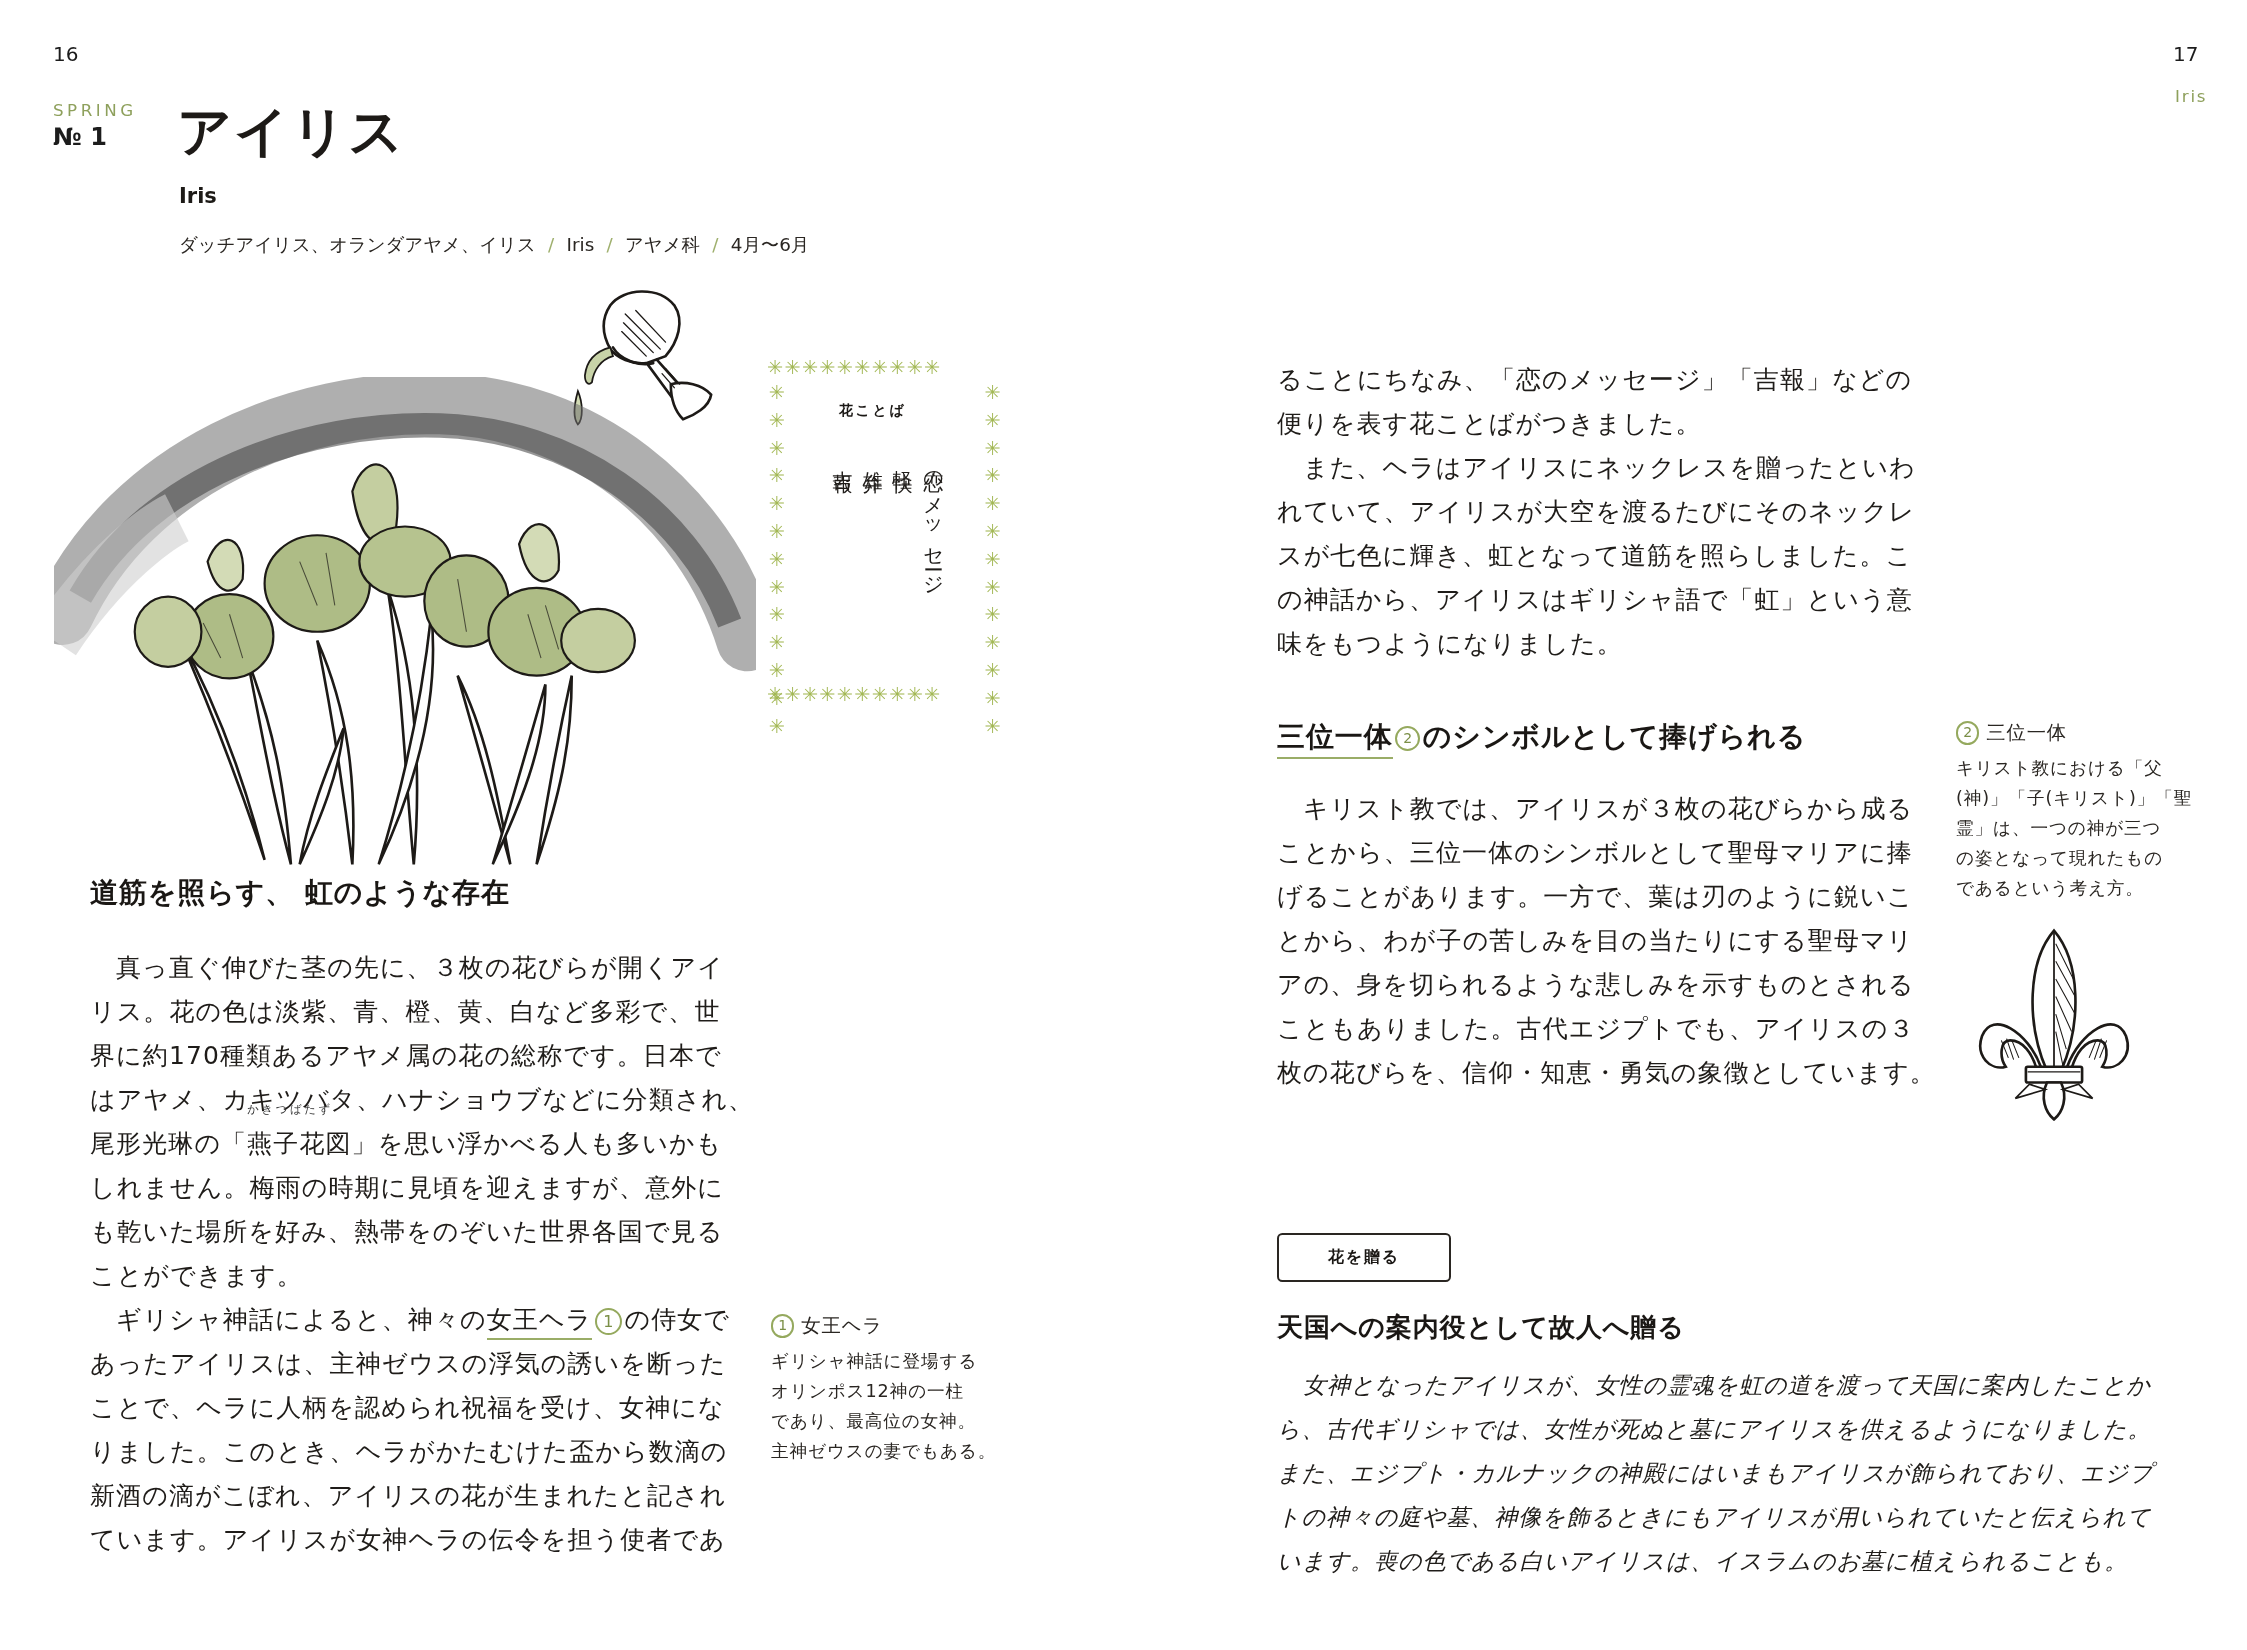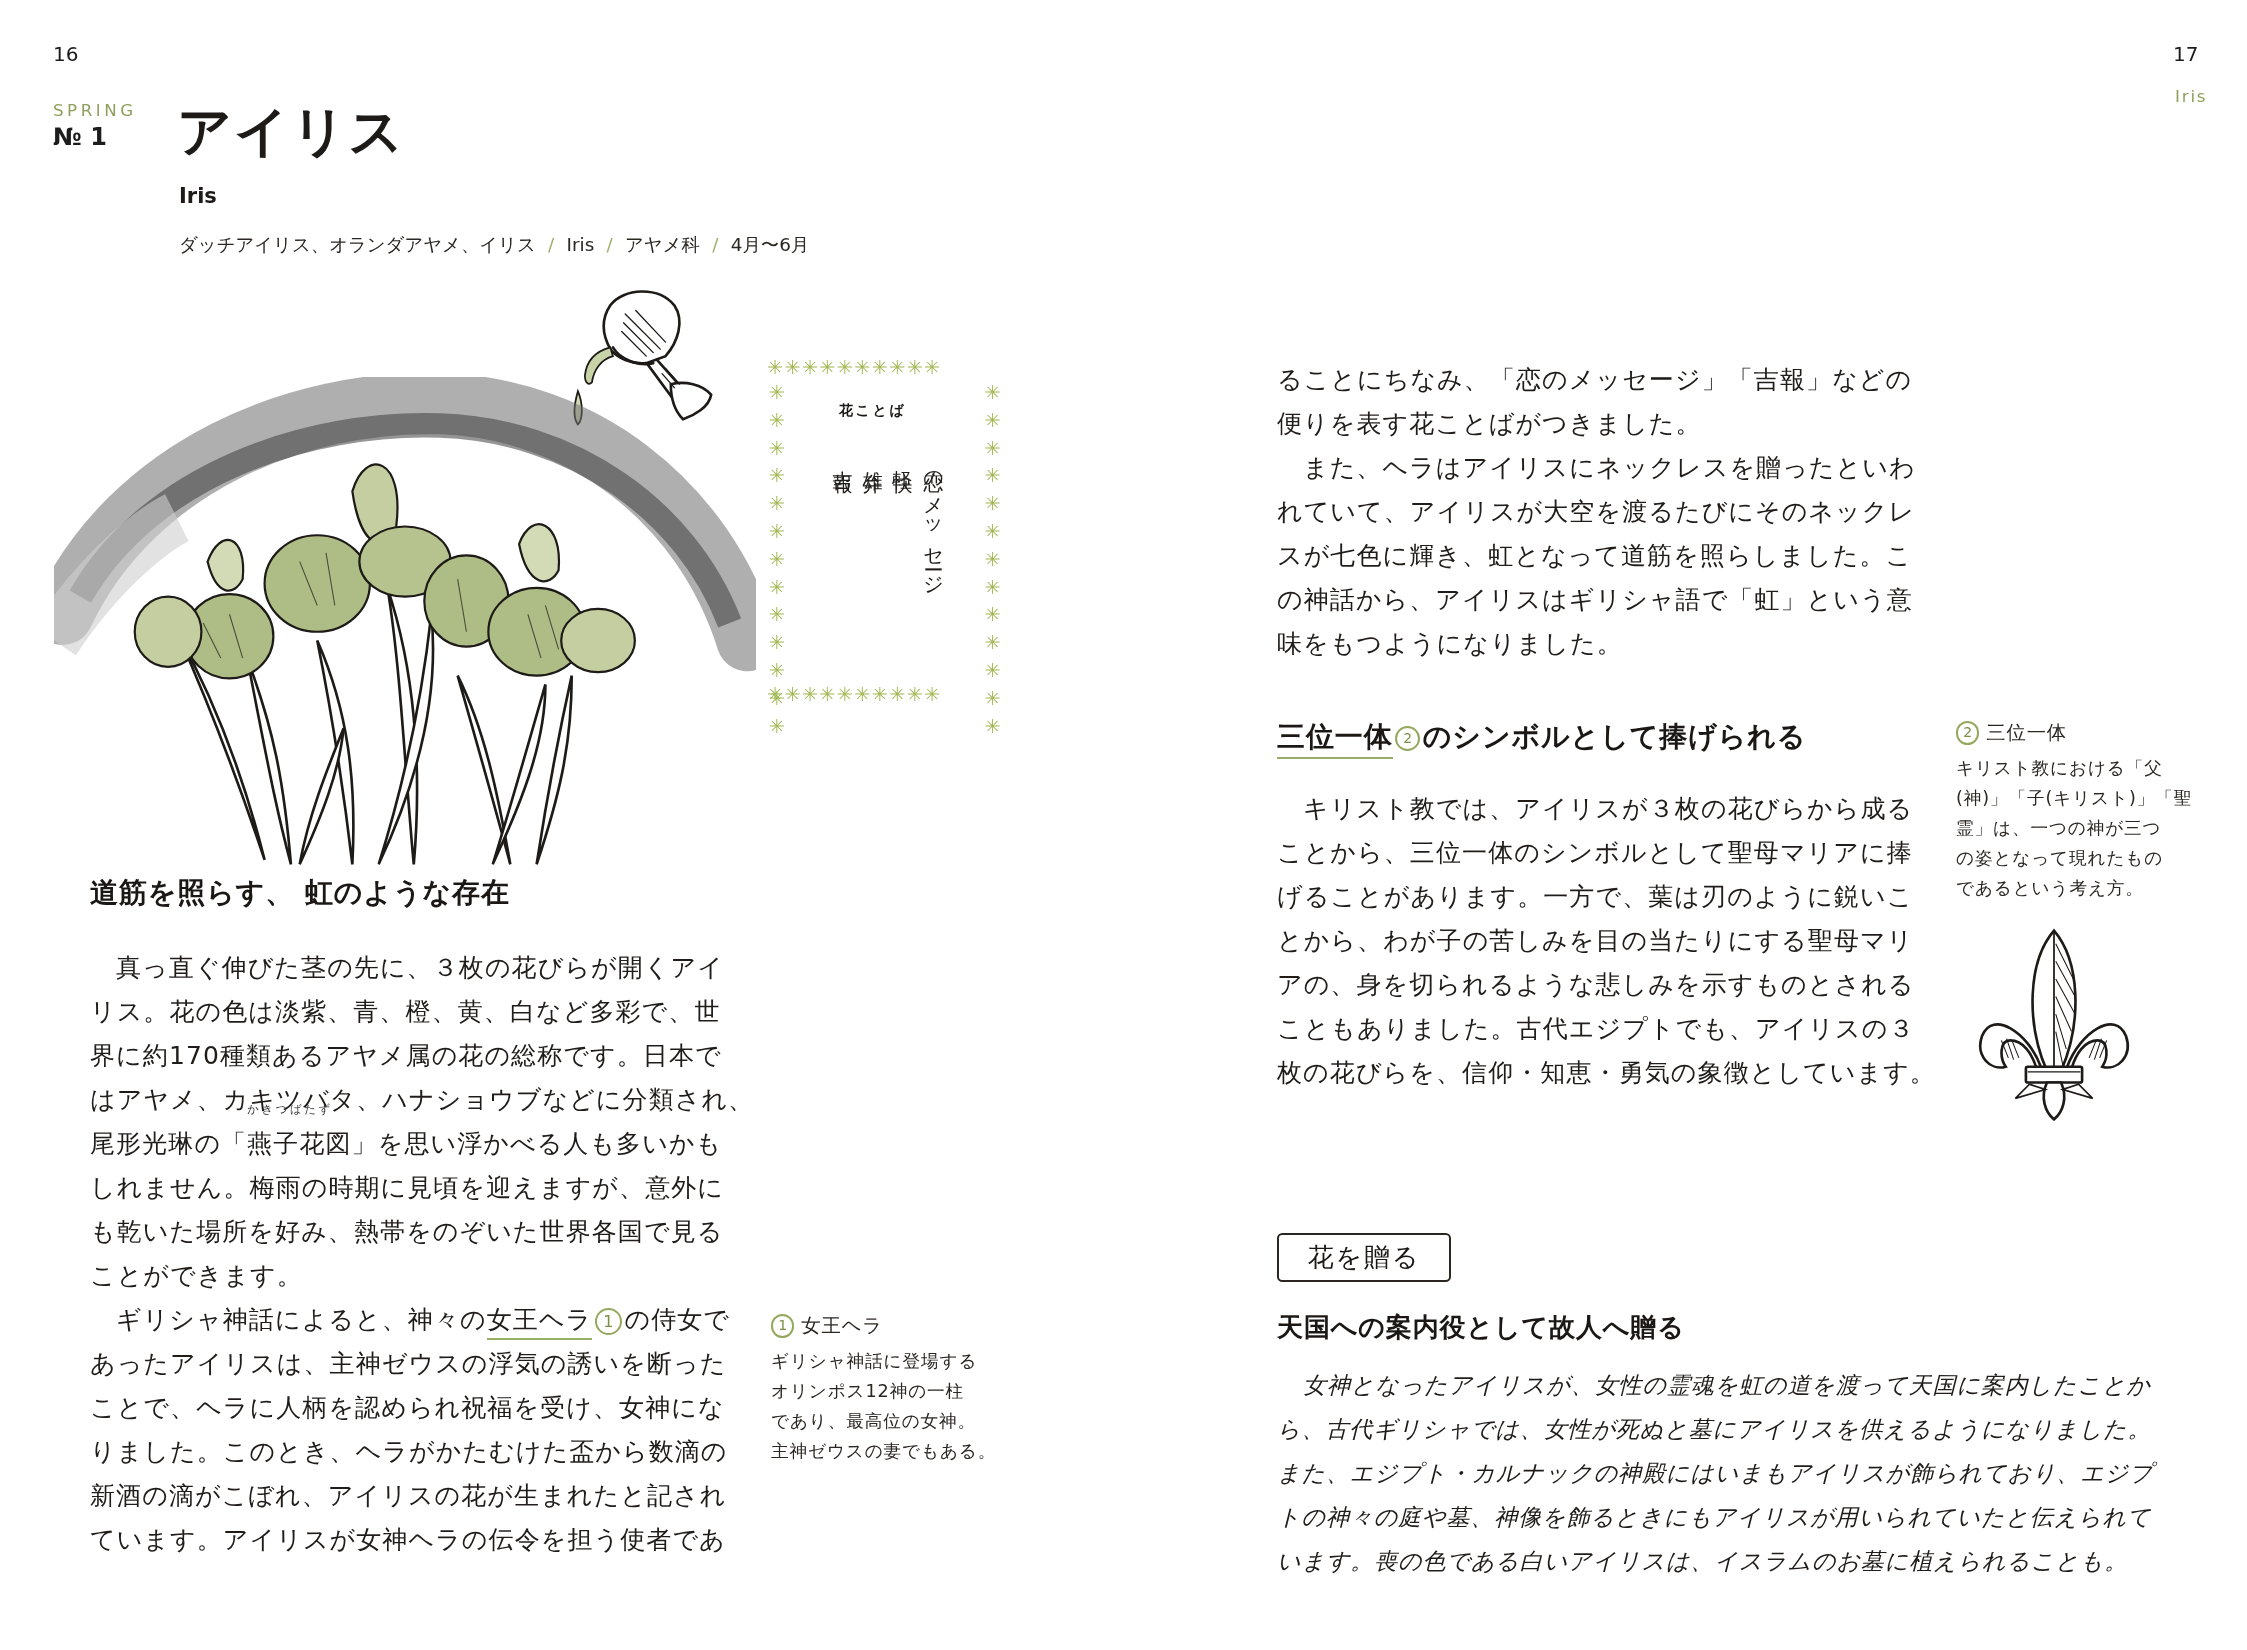--- a/index.html
+++ b/index.html
@@ -34,21 +34,21 @@
   .ruby-wrap .rt { position:absolute; left:0; right:0; top:-17.6px; font-size:11.4px; letter-spacing:2.6px; text-align:left; white-space:nowrap; color:#333; line-height:1; }
   .frame {
     border:0; box-sizing:border-box;
   }
   .frame-stars { position:absolute; color:#a3b855; font-size:19.3px; line-height:1; }
   .hana-title { font-size:14px; font-weight:bold; color:#1a1714; letter-spacing:2.6px; white-space:nowrap; }
   .vcol { writing-mode:vertical-rl; font-size:20px; letter-spacing:2.6px; color:#1f1c19; position:absolute; line-height:1.1; }
   .badge {
     border:2.2px solid #2a2622; border-radius:5.3px; box-sizing:border-box;
     display:flex; align-items:center; justify-content:center;
-    font-size:26px; font-weight:normal; color:#1a1714; letter-spacing:1.8px;
+    font-size:16px; font-weight:bold; color:#1a1714; letter-spacing:1.8px;
   }
   .wide-text { font-size:23px; line-height:44px; color:#1f1c19; letter-spacing:0.9px;font-style:italic; }
   .wide-text .line { display:block; white-space:nowrap; }
 </style>
 </head>
 <body>
 
 <div class="abs pageno" style="left:53px; top:42px;">16</div>
 <div class="abs season" style="left:53px; top:100px;">SPRING</div>
 <div class="abs entry-no" style="left:53px; top:123px;">№ 1</div>

